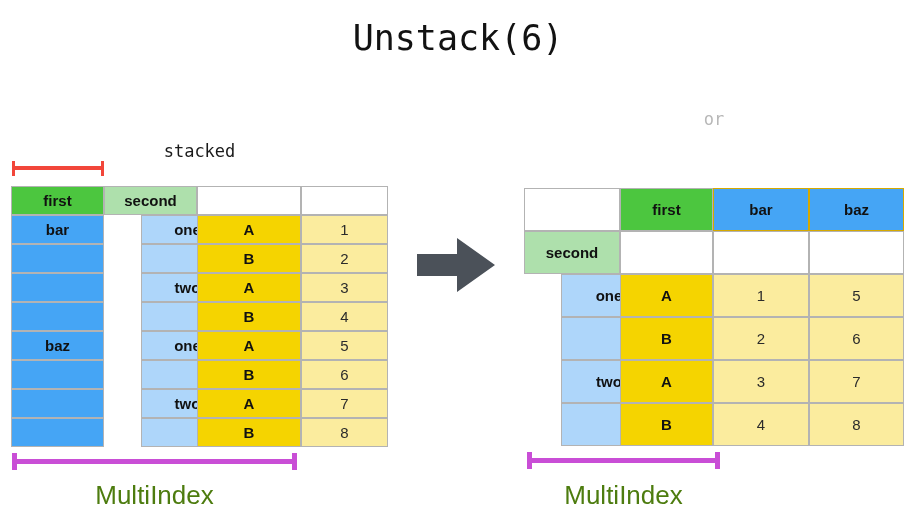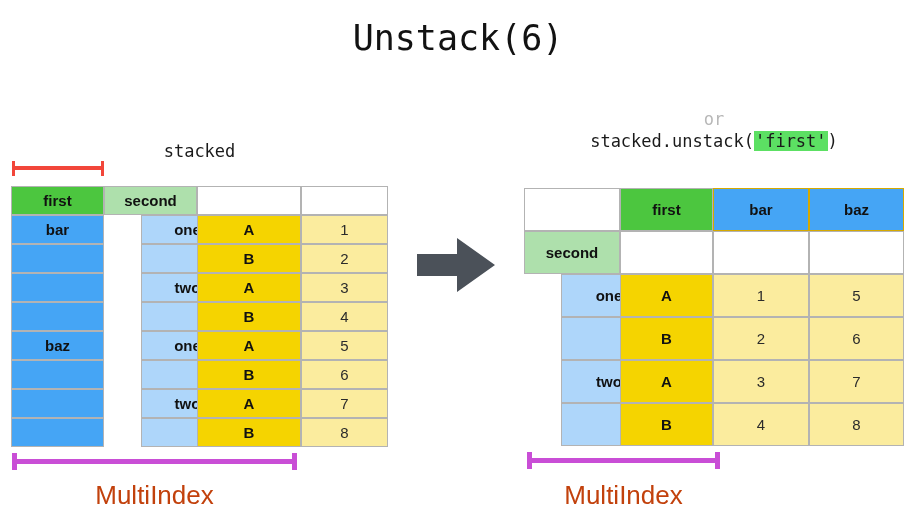--- a/index.html
+++ b/index.html
@@ -133,21 +133,21 @@
   #left-mi-bracket { left: 12px; top: 453px; width: 285px; height: 18px; }
   #left-mi-bracket .bar, #left-mi-bracket .cap { background: #c94ed6; }
 
   #right-mi-bracket { left: 527px; top: 452px; width: 193px; height: 18px; }
   #right-mi-bracket .bar, #right-mi-bracket .cap { background: #c94ed6; }
 
   .mi-label {
     position: absolute;
     font-family: "Liberation Sans", sans-serif;
     font-size: 26px;
-    color: #c2410c;
+    color: #4d7c0f;
     white-space: nowrap;
   }
   #left-mi-label { left: 12px; top: 480px; width: 285px; text-align: center; }
   #right-mi-label { left: 527px; top: 480px; width: 193px; text-align: center; }
 </style>
 </head>
 <body>
 
 <div class="stage">
 
@@ -206,21 +206,20 @@
     <div class="cap r"></div>
   </div>
   <div id="left-mi-label" class="mi-label">MultiIndex</div>
 
   <svg id="arrow" viewBox="0 0 78 54">
     <path d="M0 16 L40 16 L40 0 L78 27 L40 54 L40 38 L0 38 Z" fill="#4b5159"></path>
   </svg>
 
   <div id="right-caption-block">
     <div class="line or-line">or</div>
-    <div class="line"><span>stacked.unstack(</span><span class="hl-green">'first'</span><span>)</span></div>
   </div>
 
   <div class="tbl" id="right-table" style="left: 524px; top: 188px; width: 380px; height: 258px;">
       <div class="cell c-white" style="left: 0px; top: 0px; width: 96px; height: 43px;"></div>
       <div class="cell c-green" style="left: 96px; top: 0px; width: 93px; height: 43px;">first</div>
       <div class="cell c-hdrblue" style="left: 189px; top: 0px; width: 96px; height: 43px;">bar</div>
       <div class="cell c-hdrblue" style="left: 285px; top: 0px; width: 95px; height: 43px;">baz</div>
       <div class="cell c-lgreen" style="left: 0px; top: 43px; width: 96px; height: 43px;">second</div>
       <div class="cell c-white" style="left: 96px; top: 43px; width: 93px; height: 43px;"></div>
       <div class="cell c-white" style="left: 189px; top: 43px; width: 96px; height: 43px;"></div>

